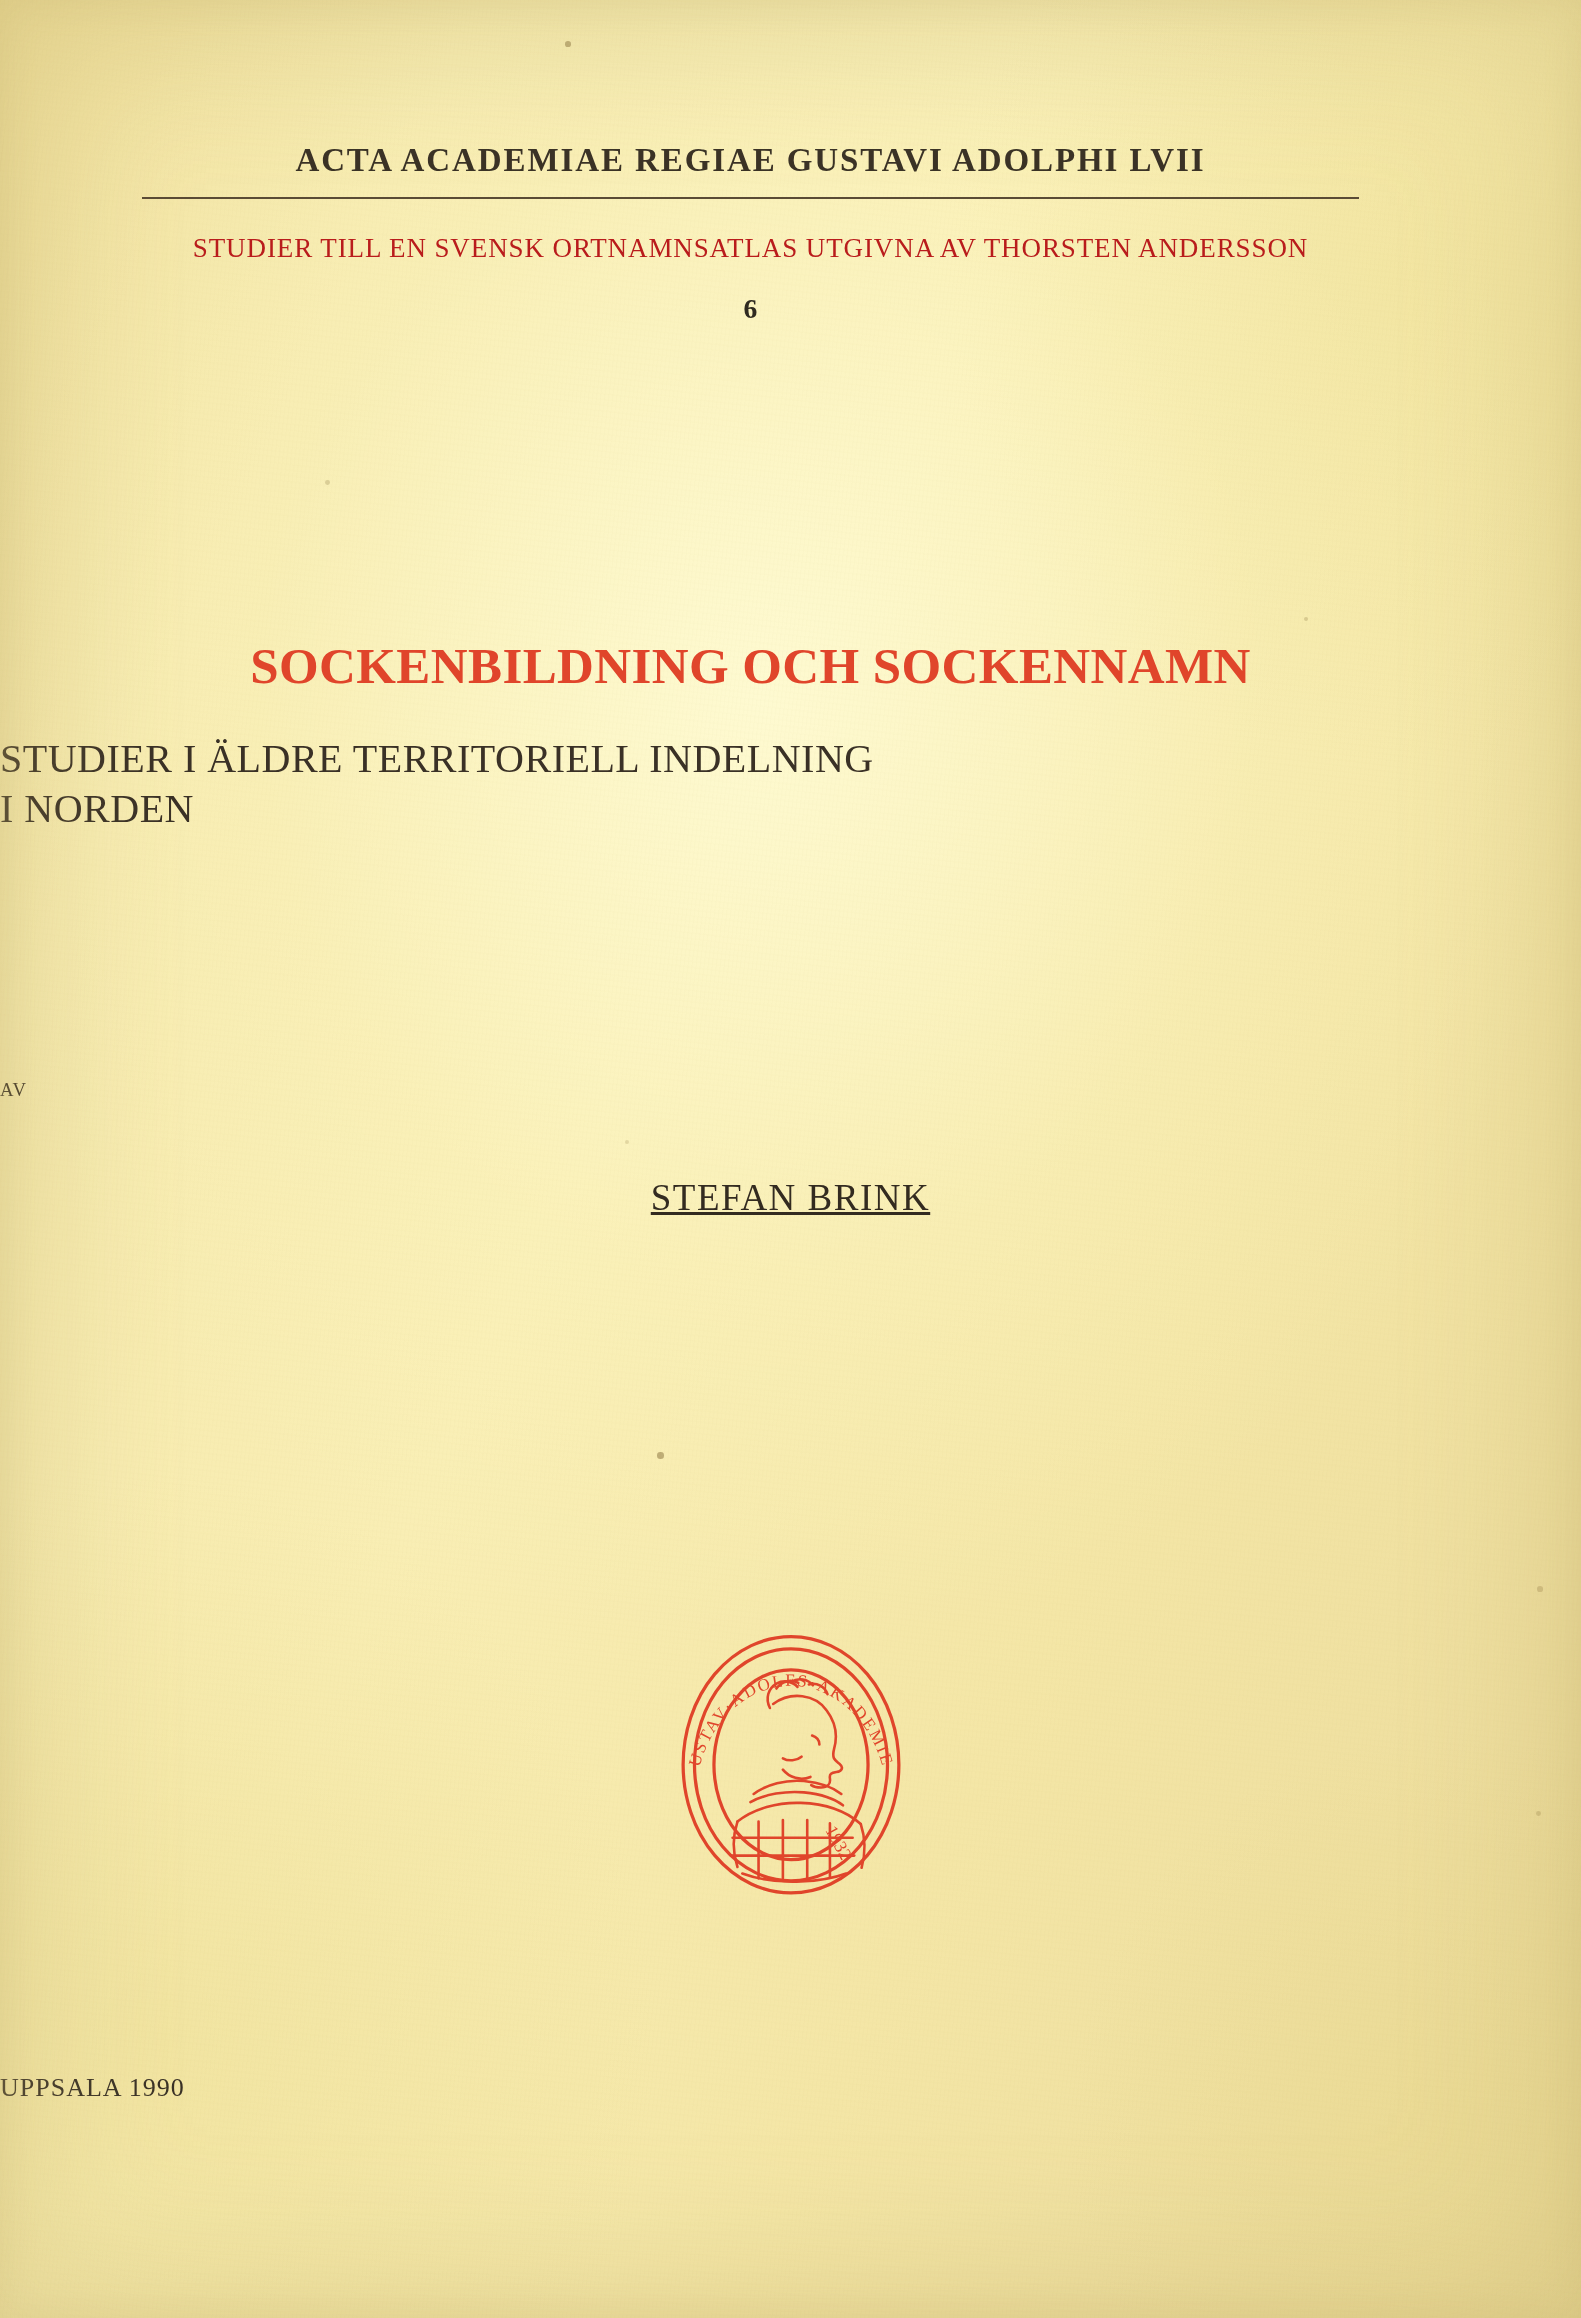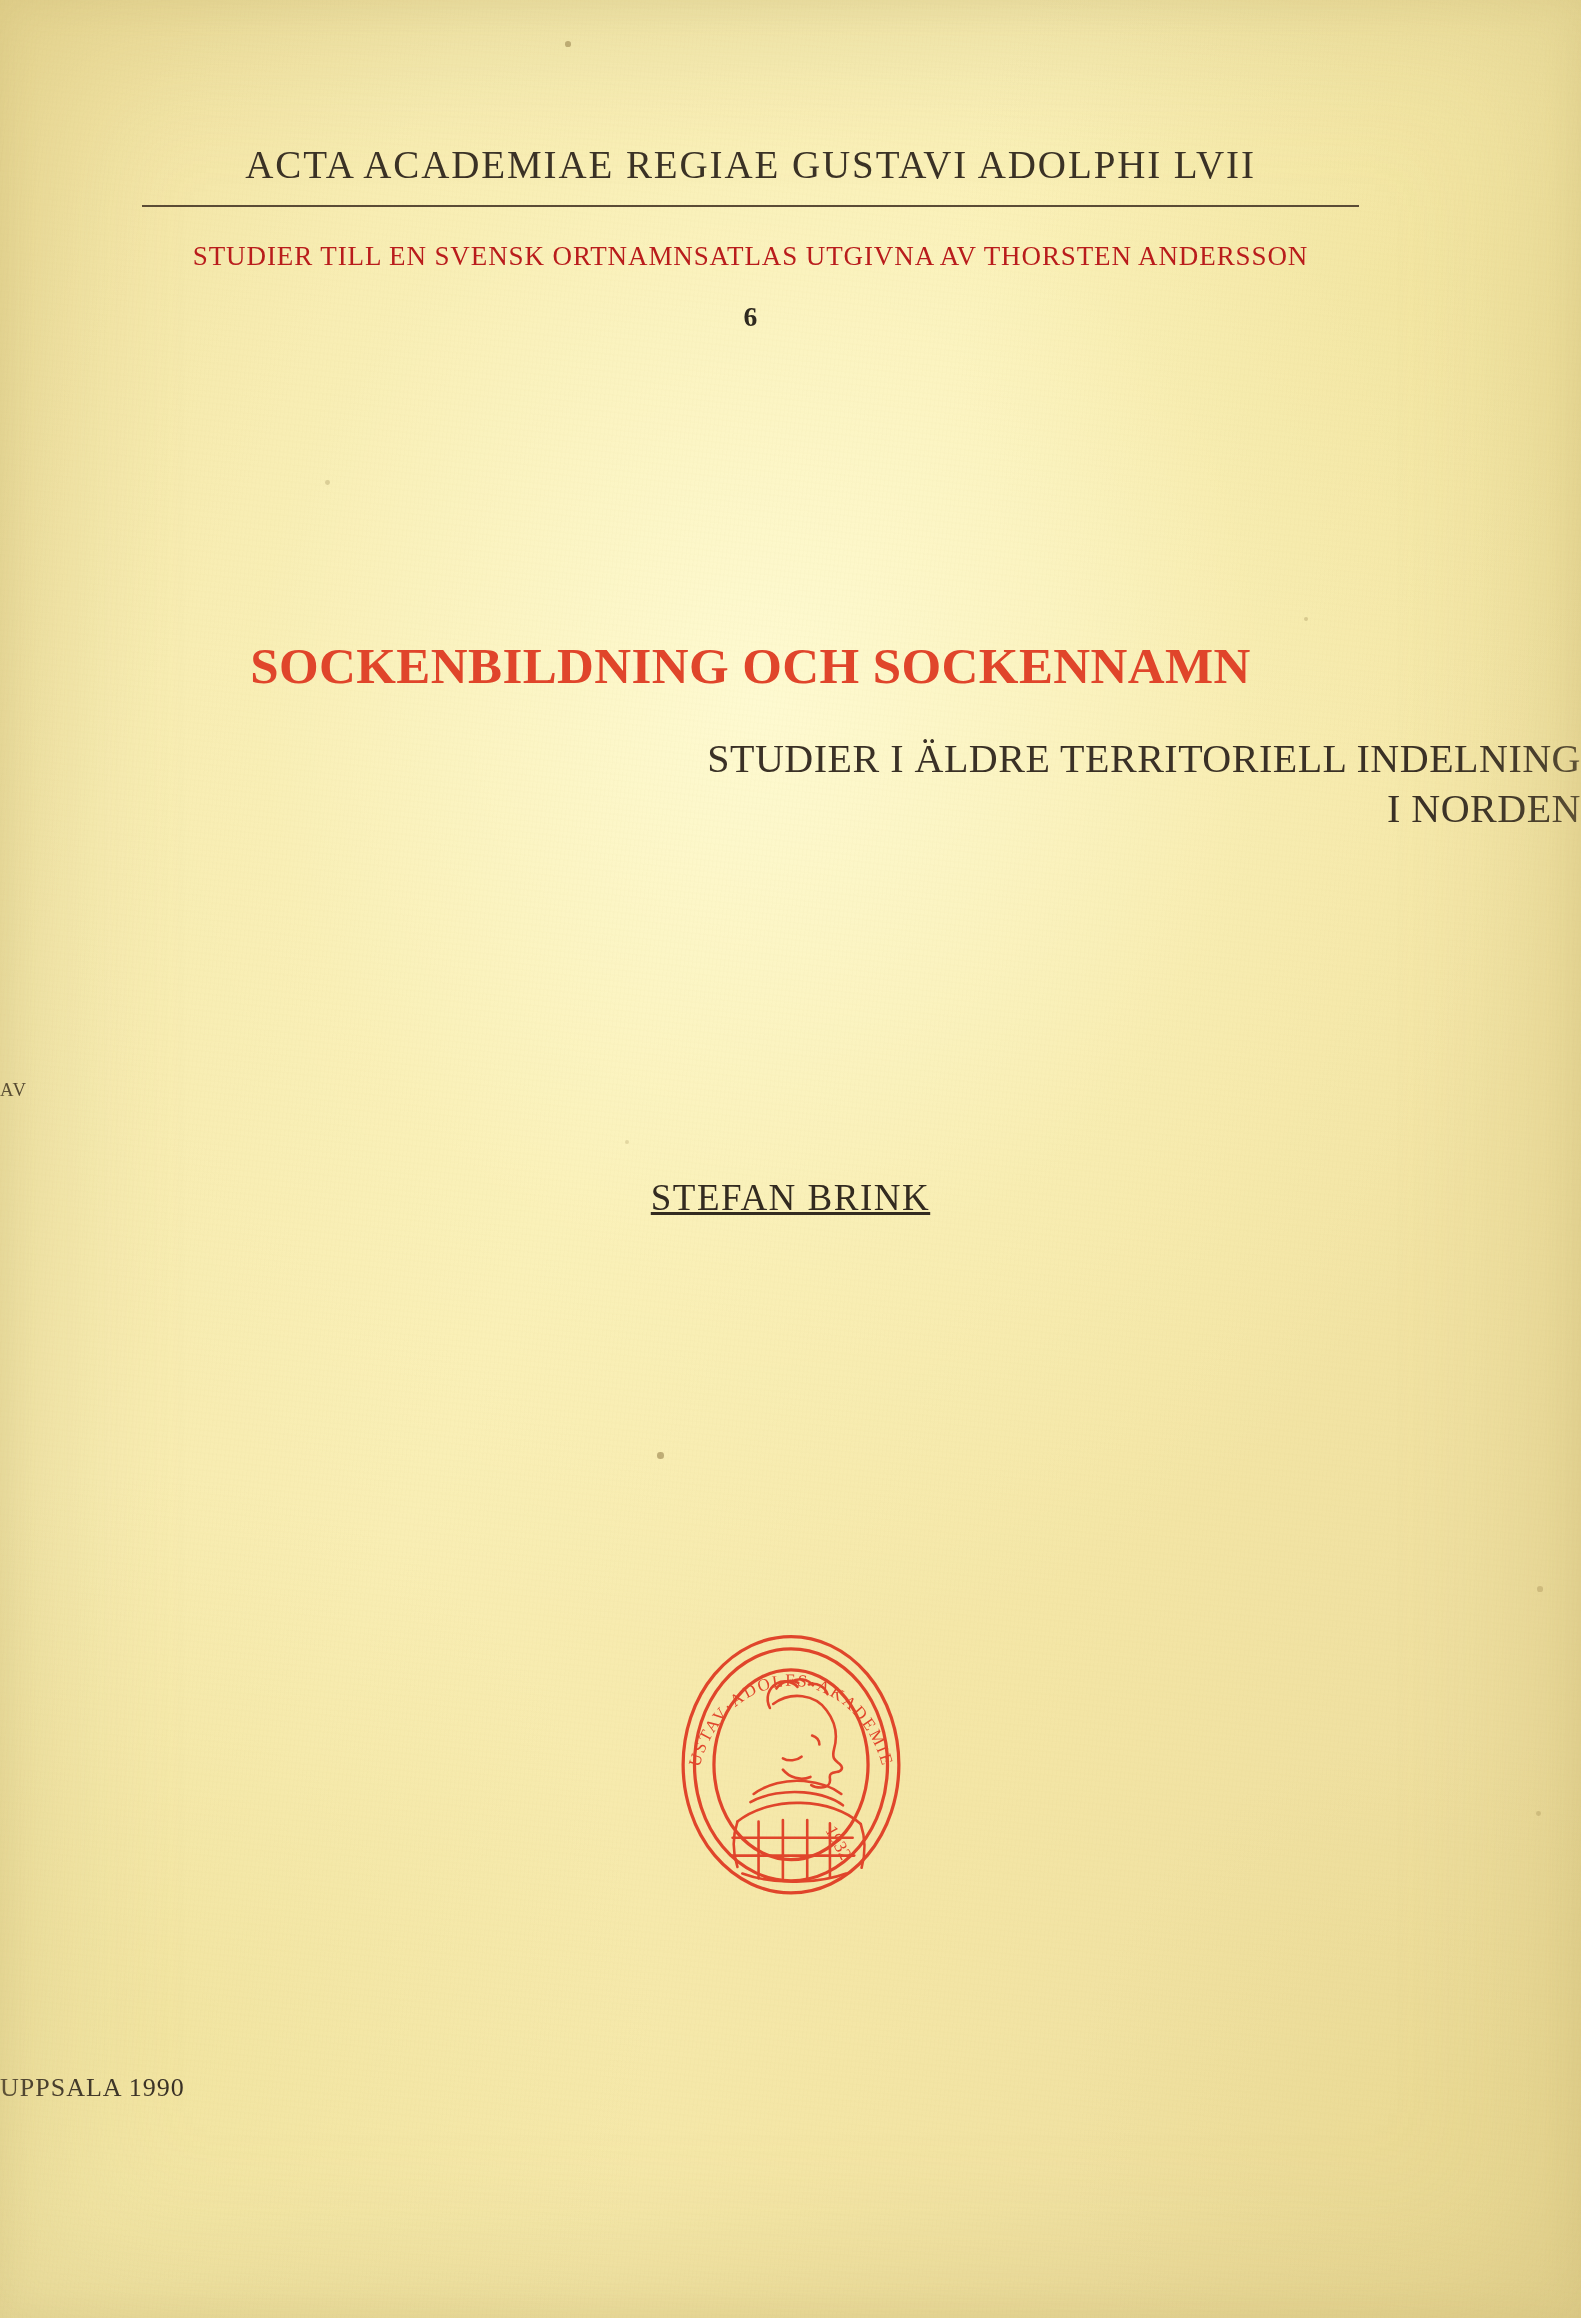--- a/index.html
+++ b/index.html
@@ -51,23 +51,23 @@
   
   .series-block {
     position: absolute;
     left: 142px;
     top: 142px;
     width: 1217px;
     text-align: center;
     color: #3a3226;
   }
   .series-title {
-    font-size: 39px;
+    font-size: 33px;
     letter-spacing: 1.9px;
-    font-weight: 400;
+    font-weight: 700;
     white-space: nowrap;
   }
   .series-rule {
     height: 1.6px;
     background: #5a4b35;
     margin: 18px 0 0 0;
     width: 100%;
   }
   .series-sub {
     margin-top: 34px;
@@ -93,21 +93,21 @@
     color: #e0452b;
     font-size: 51px;
     font-weight: bold;
     letter-spacing: 0.4px;
   }
   .subtitle {
     position: absolute;
     left: 0;
     top: 734px;
     width: 1581px;
-    text-align: right;
+    text-align: left;
     color: #3a3126;
     font-size: 40px;
     letter-spacing: 0.5px;
     line-height: 1.25;
   }
   .subtitle .l2 { display: block; }
 
   
   .by-word {
     position: absolute;

